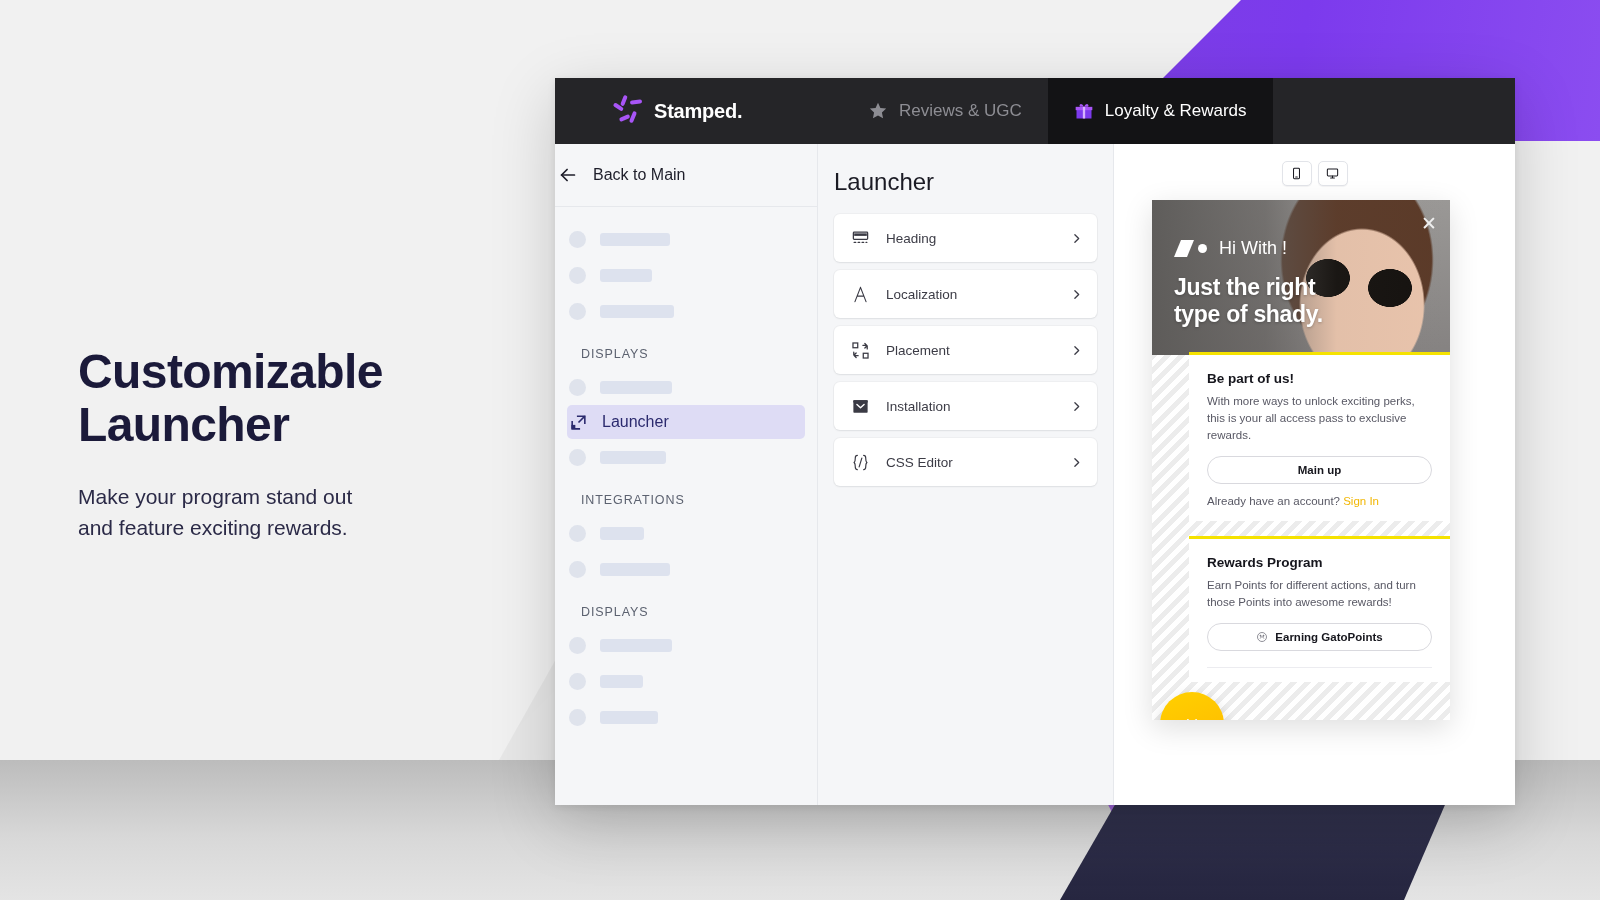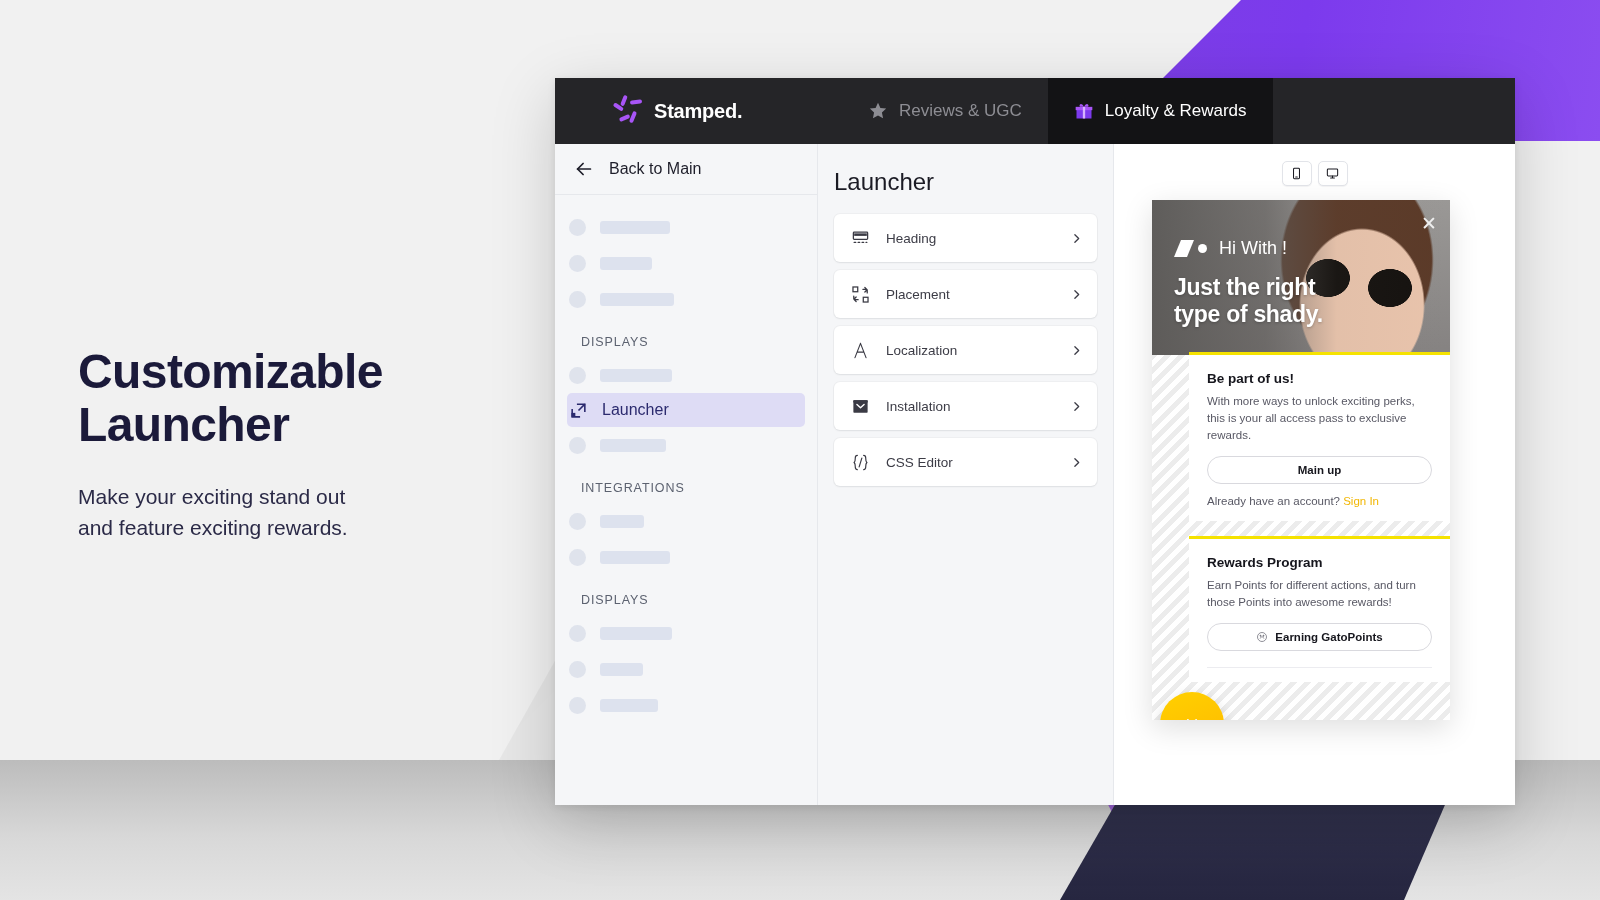--- a/index.html
+++ b/index.html
@@ -84,21 +84,21 @@
   .star-icon { width:20px; height:20px; fill:#8d8d93; }
   .gift-icon { width:20px; height:20px; }
 
   
   .app-body { display:flex; height: 661px; }
   .col-left {
     width: 263px; background:#f5f6f8; border-right:1px solid #e6e8ec;
     display:flex; flex-direction:column;
   }
   .back-row {
-    height: 51px; display:flex; align-items:center; gap:14px; padding-left: 18px;
+    height: 63px; display:flex; align-items:center; gap:14px; padding-left: 2px;
     border-bottom:1px solid #e6e8ec;
   }
   .back-arrow { width:22px; height:22px; stroke:#1e1e2a; }
   .back-label { font-size:16px; color:#1e1e2a; }
 
   .side-list { padding: 14px 12px 0 12px; }
   .side-row { display:flex; align-items:center; gap:14px; height:36px; padding-left:2px; }
   .dot-ph { width:17px; height:17px; border-radius:50%; background:#dfe3ec; flex:none; }
   .bar-ph { height:13px; border-radius:3px; background:#dde2ee; }
   .side-sec {
@@ -222,21 +222,21 @@
   <div class="bg-gray-floor"></div>
   <div class="bg-purple-tri-bot"></div>
   <div class="bg-navy-trap"></div>
 
   <div class="hero">
     <h1>
       <span>Customizable</span><br>
       <span>Launcher</span>
     </h1>
     <p>
-      <span>Make your exciting stand out</span><br>
+      <span>Make your program stand out</span><br>
       <span>and feature exciting rewards.</span>
     </p>
   </div>
 
   <div class="app">
 
     <div class="app-header">
       <div class="brand">
         <div class="brand-logo">
           <span style="left:10px;top:0px;width:3.5px;height:11px;transform:rotate(22deg);"></span>
@@ -353,37 +353,37 @@
             <rect x="4" y="5.5" width="16" height="3.2" fill="currentColor" stroke="none"></rect>
             <path d="M4 17h2M9 17h2M14 17h2M19 17h1" stroke-linecap="round"></path>
           </svg>
           <span class="ml">Heading</span>
           <svg class="chev" viewBox="0 0 24 24" fill="none" stroke-width="2.4" stroke-linecap="round" stroke-linejoin="round">
               <path d="M9 5l7 7-7 7"></path>
             </svg>
         </div>
 
         <div class="mid-card">
+          <svg class="mi" viewBox="0 0 24 24" fill="none" stroke="currentColor" stroke-width="1.4">
+            <path d="M12 3L5 21M12 3l7 18M8 14h8" stroke-linecap="round"></path>
+          </svg>
+          <span class="ml">Localization</span>
+          <svg class="chev" viewBox="0 0 24 24" fill="none" stroke-width="2.4" stroke-linecap="round" stroke-linejoin="round">
+              <path d="M9 5l7 7-7 7"></path>
+            </svg>
+        </div>
+
+        <div class="mid-card">
           <svg class="mi" viewBox="0 0 24 24" fill="none" stroke="currentColor" stroke-width="1.6">
             <rect x="2.5" y="2.5" width="6" height="6"></rect>
             <rect x="15.5" y="15.5" width="6" height="6"></rect>
             <path d="M15 5.5h4.5a1 1 0 0 1 1 1V10M17.5 3.2L20.3 6l-2.8 2.8" stroke-linecap="round" stroke-linejoin="round"></path>
             <path d="M9 18.5H4.5a1 1 0 0 1-1-1V14M6.5 20.8L3.7 18l2.8-2.8" stroke-linecap="round" stroke-linejoin="round"></path>
           </svg>
           <span class="ml">Placement</span>
-          <svg class="chev" viewBox="0 0 24 24" fill="none" stroke-width="2.4" stroke-linecap="round" stroke-linejoin="round">
-              <path d="M9 5l7 7-7 7"></path>
-            </svg>
-        </div>
-
-        <div class="mid-card">
-          <svg class="mi" viewBox="0 0 24 24" fill="none" stroke="currentColor" stroke-width="1.4">
-            <path d="M12 3L5 21M12 3l7 18M8 14h8" stroke-linecap="round"></path>
-          </svg>
-          <span class="ml">Localization</span>
           <svg class="chev" viewBox="0 0 24 24" fill="none" stroke-width="2.4" stroke-linecap="round" stroke-linejoin="round">
               <path d="M9 5l7 7-7 7"></path>
             </svg>
         </div>
 
         <div class="mid-card">
           <svg class="mi" viewBox="0 0 24 24">
             <rect x="3" y="4" width="18" height="16" rx="1.5" fill="currentColor"></rect>
             <path d="M7.5 9.5l4.5 4 4.5-4" fill="none" stroke="#fff" stroke-width="1.8" stroke-linecap="round" stroke-linejoin="round"></path>
             <rect x="3" y="4" width="18" height="3" fill="currentColor"></rect>

